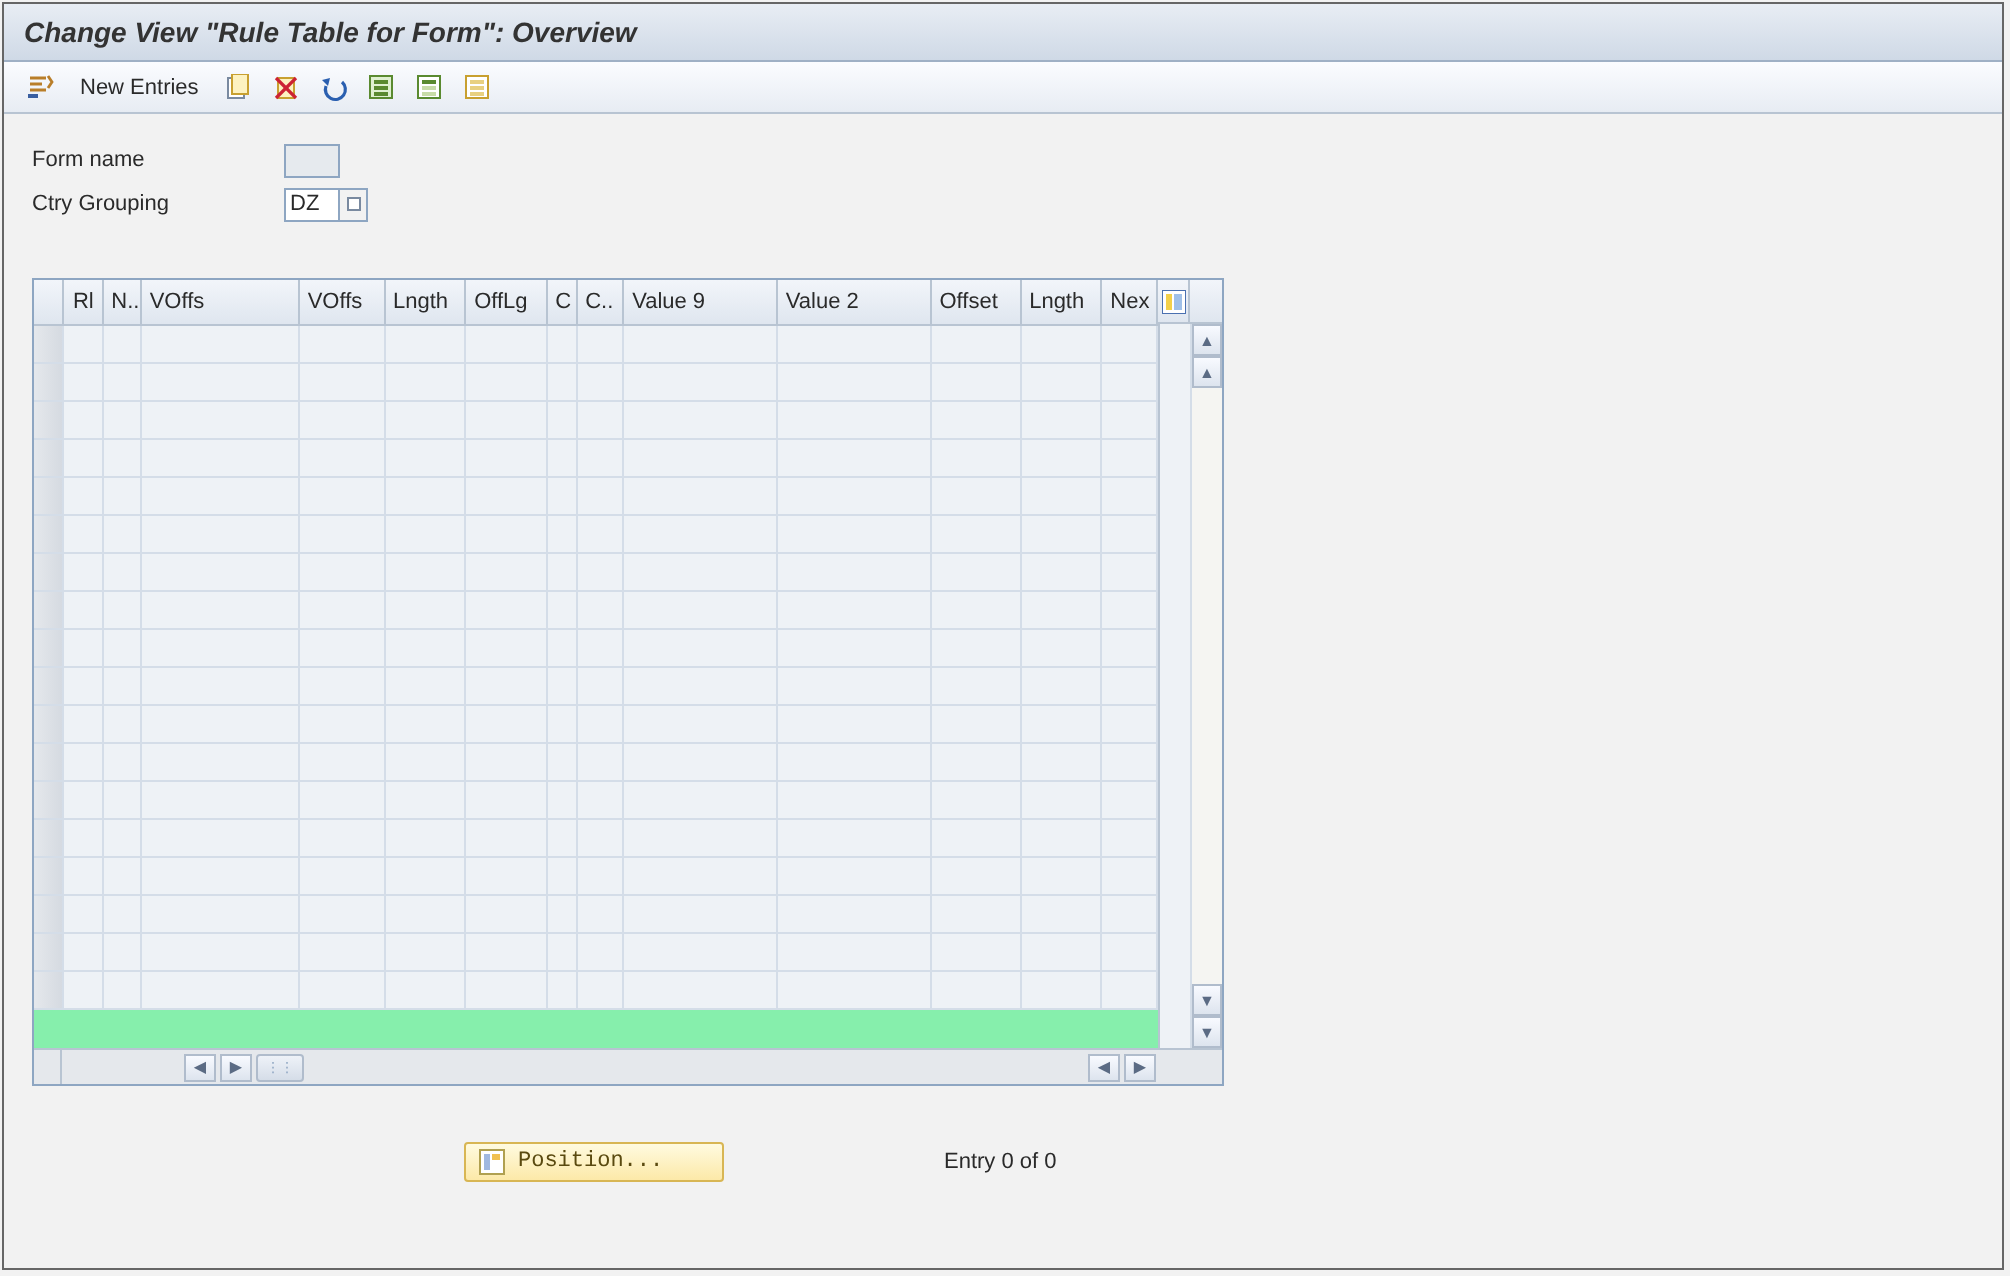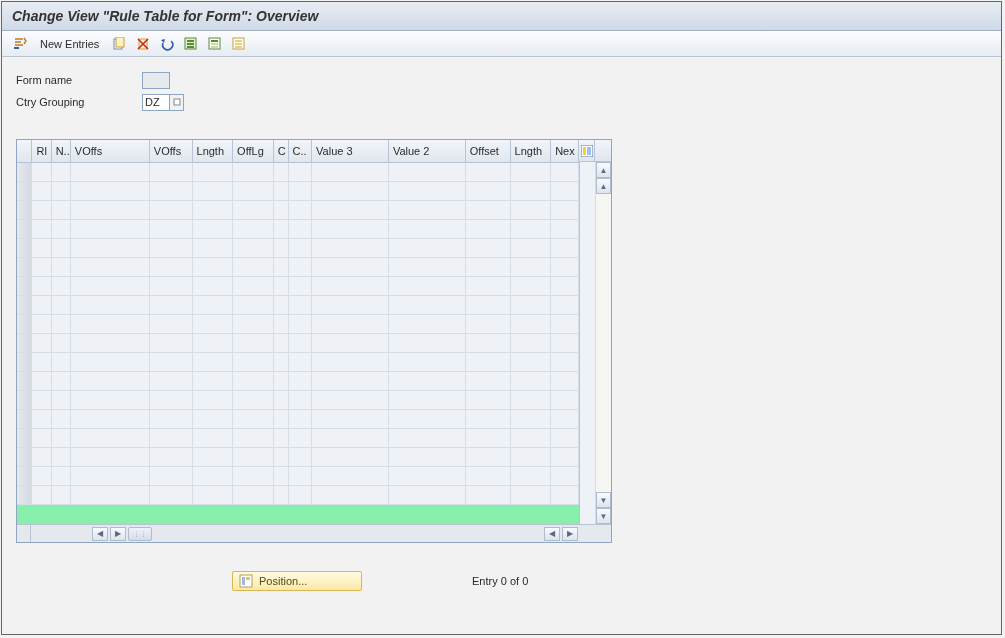--- a/index.html
+++ b/index.html
@@ -110,21 +110,21 @@
   
   .footer-row {
     margin-top: 28px; display:flex; align-items:center;
     padding-left: 230px; gap: 110px;
   }
   .pos-btn {
     width: 130px; height: 20px;
     background: linear-gradient(#fffbe0,#fce9a8);
     border:1px solid #d8b654; border-radius:2px;
     display:flex; align-items:center; gap:6px; padding:0 6px;
-    cursor:pointer; color:#5a4a10;
+    cursor:pointer; color:#5a4a10;font-family:Liberation Mono, monospace;
   }
   .entry-text { color:#2a2a2a; }
   
   svg { display:block; }
 </style>
 </head>
 <body>
 
 <div class="frame">
   <div class="title-bar">
@@ -226,21 +226,21 @@
               <tr id="grid-head">
                   <th></th>
                   <th>Rl</th>
                   <th>N..</th>
                   <th>VOffs</th>
                   <th>VOffs</th>
                   <th>Lngth</th>
                   <th>OffLg</th>
                   <th>C</th>
                   <th>C..</th>
-                  <th>Value 3</th>
+                  <th>Value 9</th>
                   <th>Value 2</th>
                   <th>Offset</th>
                   <th>Lngth</th>
                   <th>Nex</th>
                 </tr>
             </thead>
             <tbody id="grid-body">
                 <tr>
                   <td></td>
                   <td></td>

